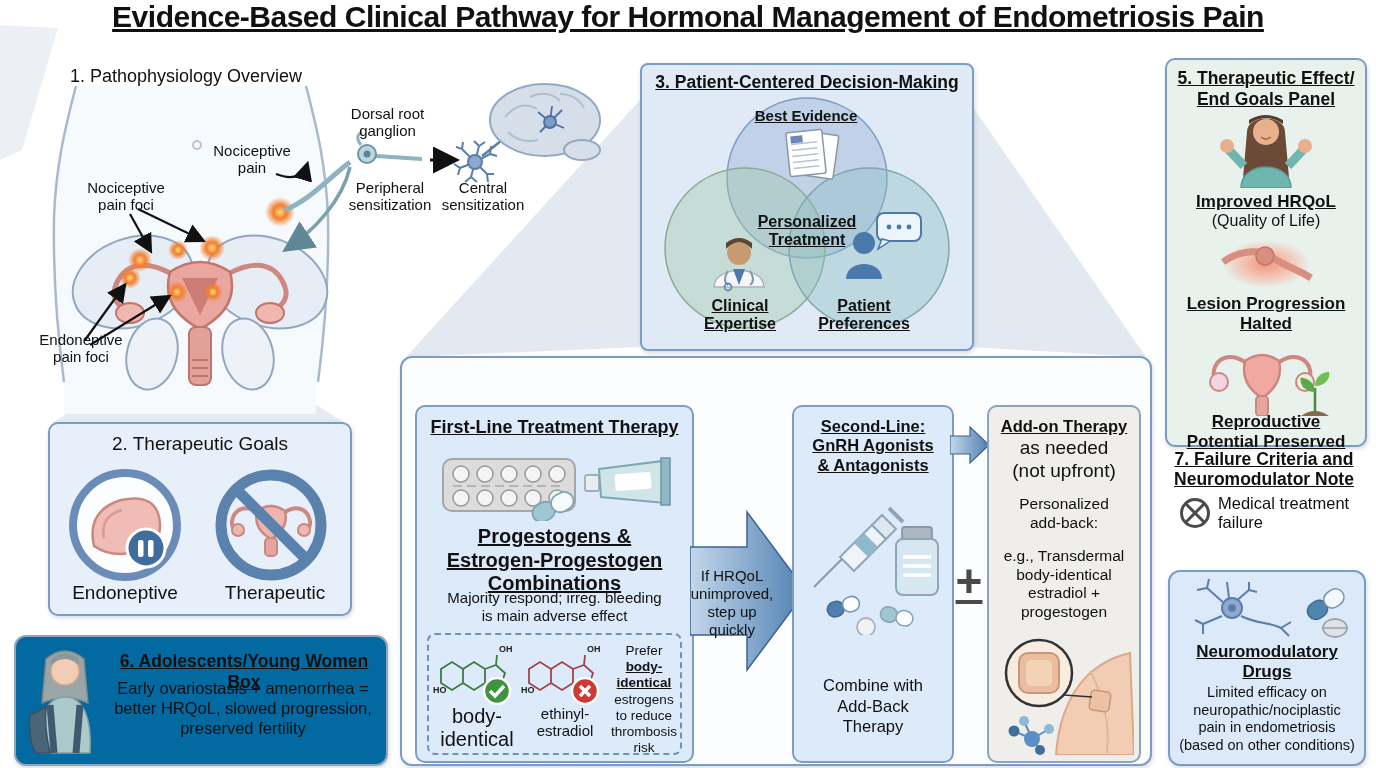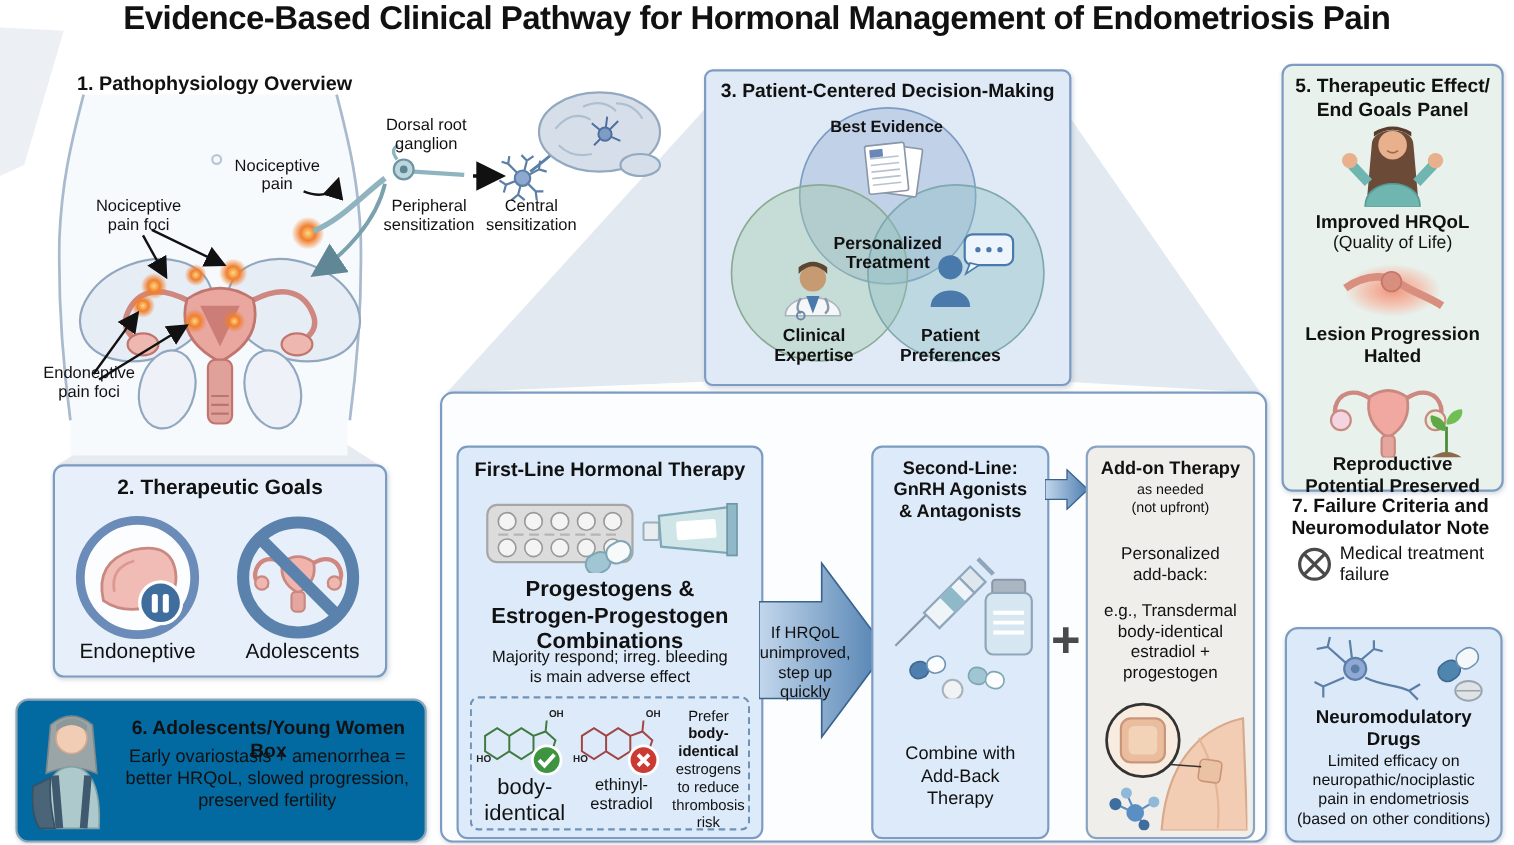--- a/index.html
+++ b/index.html
@@ -1,23 +1,23 @@
 <!DOCTYPE html>
 <html><head>
 <meta charset="utf-8">
 <style>
   html,body{margin:0;padding:0;background:#fff;}
   #canvas{position:relative;width:1376px;height:768px;background:#ffffff;
           font-family:"Liberation Sans",sans-serif;color:#111;overflow:hidden;}
   .abs{position:absolute;}
   .ml{white-space:pre-line;}
   .ctr{text-align:center;}
-  .b{font-weight:bold;}
+  .b{font-weight:bold;text-decoration:underline;}
   .panel-box{position:absolute;border-radius:10px;box-shadow:1px 2px 4px rgba(90,110,140,.25);}
-  .h1p{font-weight:bold;font-size:17px;line-height:1.15;}
+  .h1p{font-weight:normal;font-size:17px;line-height:1.15;}
   .lbl{font-size:15px;line-height:1.15;}
   svg{display:block;}
 </style>
 </head>
 <body>
 
 <div id="canvas">
 
   <svg class="abs" style="left:0;top:0" width="1376" height="768">
     <polygon points="640,100 640,347 406,357" fill="#ccd7e6" opacity="0.55"></polygon>
@@ -141,21 +141,21 @@
       <path d="M45,46 C32,38 22,44 20,55 C19,63 26,68 32,66" fill="none" stroke="#cf8880" stroke-width="4"></path>
       <path d="M73,46 C86,38 96,44 98,55 C99,63 92,68 86,66" fill="none" stroke="#cf8880" stroke-width="4"></path>
       <circle cx="26" cy="64" r="6" fill="#eeb8b1" stroke="#c98981" stroke-width="2"></circle>
       <circle cx="92" cy="64" r="6" fill="#eeb8b1" stroke="#c98981" stroke-width="2"></circle>
       <path d="M45,45 Q59,35 73,45 Q77,63 59,73 Q41,63 45,45 Z" fill="#f0b4ad" stroke="#c98981" stroke-width="2.5"></path>
       <rect x="53" y="72" width="12" height="18" rx="4" fill="#e4a69e" stroke="#c98981" stroke-width="2"></rect>
       <circle cx="59" cy="59" r="50" fill="none" stroke="#5b82ad" stroke-width="11"></circle>
       <line x1="25" y1="24" x2="94" y2="93" stroke="#5b82ad" stroke-width="11"></line>
     </svg>
     <div class="abs ctr" style="left:0;width:150px;top:158px;font-size:19px">Endoneptive</div>
-    <div class="abs ctr" style="left:150px;width:150px;top:158px;font-size:19px">Adolescents</div>
+    <div class="abs ctr" style="left:150px;width:150px;top:158px;font-size:19px">Therapeutic</div>
   </div>
 
   <div class="panel-box" style="left:14px;top:635px;width:370px;height:127px;background:#0369a1;border:2px solid #8fa6b8;border-radius:12px">
     <svg class="abs" style="left:8px;top:8px" width="82" height="110">
       <path d="M22,14 Q41,-2 60,14 L64,58 Q41,48 18,58 Z" fill="#9aa5a7" stroke="#7c8789" stroke-width="1.5"></path>
       <circle cx="41" cy="26" r="14" fill="#f2cdb5" stroke="#d9a98c" stroke-width="1.5"></circle>
       <path d="M27,20 Q41,8 55,20 L55,14 Q41,2 27,14 Z" fill="#8d9899"></path>
       <path d="M16,108 C14,70 24,52 41,52 C58,52 68,70 66,108 Z" fill="#aec9cb" stroke="#7fa0a4" stroke-width="1.5"></path>
       <path d="M26,60 L30,108 M56,60 L52,108" stroke="#3f5a6e" stroke-width="7"></path>
       <path d="M6,70 Q4,96 12,108 L26,108 Q20,82 22,62 Z" fill="#4a6578" stroke="#395162" stroke-width="1.5"></path>
@@ -201,21 +201,21 @@
 Treatment</div>
     <div class="abs b ctr ml" style="left:28px;width:140px;top:232px;font-size:16px">Clinical
 Expertise</div>
     <div class="abs b ctr ml" style="left:152px;width:140px;top:232px;font-size:16px">Patient
 Preferences</div>
   </div>
 
   <div class="panel-box" style="left:400px;top:356px;width:748px;height:406px;background:#fcfdfe;border:2.5px solid #7d9cc2;border-radius:12px">
 
     <div class="abs" style="left:13px;top:47px;width:275px;height:354px;background:#ddeaf9;border:2px solid #7d9cc2;border-radius:10px">
-      <div class="abs b ctr" style="left:0;right:0;top:10px;font-size:18px">First-Line Hormonal Therapy</div>
+      <div class="abs b ctr" style="left:0;right:0;top:10px;font-size:18px">First-Line Treatment Therapy</div>
       <svg class="abs" style="left:18px;top:38px" width="240" height="76">
         <rect x="8" y="14" width="132" height="52" rx="9" fill="#dcdcdc" stroke="#a6a6a6" stroke-width="2"></rect>
         <g fill="#f4f4f4" stroke="#999" stroke-width="1.5">
           <circle cx="26" cy="29" r="8"></circle>
             <circle cx="50" cy="29" r="8"></circle>
             <circle cx="74" cy="29" r="8"></circle>
             <circle cx="98" cy="29" r="8"></circle>
             <circle cx="122" cy="29" r="8"></circle>
           <circle cx="26" cy="53" r="8"></circle>
             <circle cx="50" cy="53" r="8"></circle>
@@ -323,21 +323,21 @@
             <stop offset="100%" stop-color="#4f7fb0"></stop>
           </linearGradient>
         </defs>
       <polygon points="0,10 20,10 20,1 39,19 20,37 20,28 0,28" fill="url(#g2)" stroke="#3a6390" stroke-width="1.2"></polygon>
     </svg>
 
     <div class="abs b ctr" style="left:547px;width:40px;top:196px;font-size:46px;color:#4a4a4a">+</div>
 
     <div class="abs" style="left:585px;top:47px;width:150px;height:354px;background:#efeeea;border:2px solid #8aa3c0;border-radius:10px">
       <div class="abs b ctr" style="left:0;right:0;top:10px;font-size:16.5px">Add-on Therapy</div>
-      <div class="abs ctr ml" style="left:0;right:0;top:30px;font-size:13px;line-height:1.2">as needed
+      <div class="abs ctr ml" style="left:0;right:0;top:30px;font-size:19px;line-height:1.2">as needed
 (not upfront)</div>
       <div class="abs ctr ml" style="left:0;right:0;top:88px;font-size:15.5px;line-height:1.2">Personalized
 add-back:</div>
       <div class="abs ctr ml" style="left:0;right:0;top:140px;font-size:15.5px;line-height:1.2">e.g., Transdermal
 body-identical
 estradiol +
 progestogen</div>
       <svg class="abs" style="left:5px;top:222px" width="140" height="126">
         <path d="M62,126 C66,70 92,34 136,24 L140,126 Z" fill="#f3cdb3" stroke="#d9a98c" stroke-width="2"></path>
         <path d="M96,42 C110,68 116,95 113,124" fill="none" stroke="#e4b697" stroke-width="2"></path>

